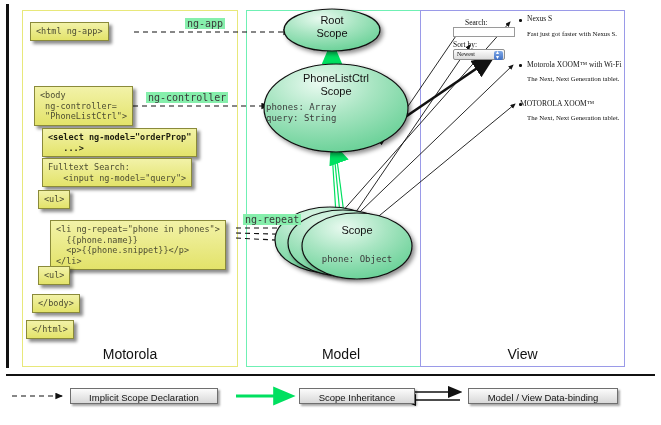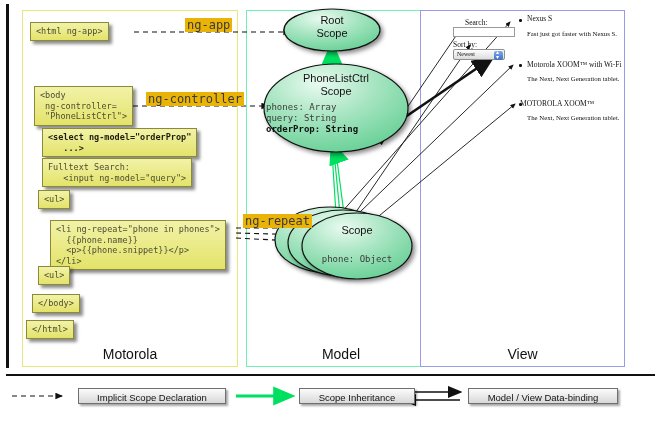--- a/index.html
+++ b/index.html
@@ -25,21 +25,21 @@
     background:linear-gradient(180deg,#f2f2a8 0%,#e3e36a 100%);
     border:1px solid #8a8a3a;
     box-shadow:3px 3px 3px rgba(0,0,0,.45);
     font-family:"DejaVu Sans Mono","Liberation Mono",monospace;
     font-size:8.5px;line-height:10.5px;color:#4d4d33;
     padding:3px 5px;white-space:pre;}
   .codebox.bold{color:#1d1d10;font-weight:bold;}
 
   
   .edge-label{position:absolute;font-family:"DejaVu Sans Mono","Liberation Mono",monospace;
-    font-size:12px;color:#3a3a3a;background:#eab308;padding:0 2px;}
+    font-size:10px;color:#3a3a3a;background:#86efac;padding:0 2px;}
 
   
   .v-label{position:absolute;font-family:"Liberation Serif",serif;font-size:7.5px;color:#111;}
   .v-input{position:absolute;box-sizing:border-box;border:1px solid #9a9a9a;background:#fff;}
   .v-select{position:absolute;box-sizing:border-box;height:11px;
     border:1px solid #8f8f8f;border-radius:2px;
     background:linear-gradient(180deg,#fdfdfd 0%,#dcdcdc 100%);
     font-family:"Liberation Serif",serif;font-size:6px;color:#111;
     padding:1px 14px 0 3px;}
   .v-select .knob{position:absolute;right:1px;top:1px;width:9px;height:9px;border-radius:2px;
@@ -173,21 +173,20 @@
   </div>
 
   <div style="position:absolute;left:266px;top:72px;width:140px;text-align:center;font-size:11px;color:#111;line-height:13px;">
     <div>PhoneListCtrl</div>
     <div>Scope</div>
   </div>
   <div style="position:absolute;left:266px;top:102px;width:151px;text-align:left;
               font-family:'DejaVu Sans Mono','Liberation Mono',monospace;font-size:9px;line-height:11px;color:#3c3c3c;">
     <div>phones: Array</div>
     <div>query: String</div>
-    <div style="font-weight:bold;color:#111;">orderProp: String</div>
   </div>
 
   <div style="position:absolute;left:307px;top:224px;width:100px;text-align:center;font-size:11px;color:#111;line-height:13px;">
     <div>Scope</div>
   </div>
   <div style="position:absolute;left:307px;top:254px;width:100px;text-align:center;
               font-family:'DejaVu Sans Mono','Liberation Mono',monospace;font-size:9px;color:#3c3c3c;">phone: Object</div>
 
   <div class="v-label" style="left:453px;top:18px;margin-left:12px;">Search:</div>
   <div class="v-input" style="left:453px;top:27px;width:62px;height:10px;"></div>
@@ -203,17 +202,17 @@
   <div class="phone-snip" style="left:527px;top:30px;">Fast just got faster with Nexus S.</div>
 
   <div class="bullet" style="left:519px;top:64px;"></div>
   <div class="phone-name" style="left:527px;top:60px;">Motorola XOOM™ with Wi-Fi</div>
   <div class="phone-snip" style="left:527px;top:75px;">The Next, Next Generation tablet.</div>
 
   <div class="bullet" style="left:519px;top:103px;"></div>
   <div class="phone-name" style="left:520px;top:99px;">MOTOROLA XOOM™</div>
   <div class="phone-snip" style="left:527px;top:114px;">The Next, Next Generation tablet.</div>
 
-  <div class="lg-box" style="left:70px;top:388px;width:148px;margin-left:8px;">Implicit Scope Declaration</div>
+  <div class="lg-box" style="left:70px;top:388px;width:148px;">Implicit Scope Declaration</div>
   <div class="lg-box" style="left:299px;top:388px;width:116px;">Scope Inheritance</div>
   <div class="lg-box" style="left:468px;top:388px;width:150px;">Model / View Data-binding</div>
 
 </div>
 
 </body></html>

